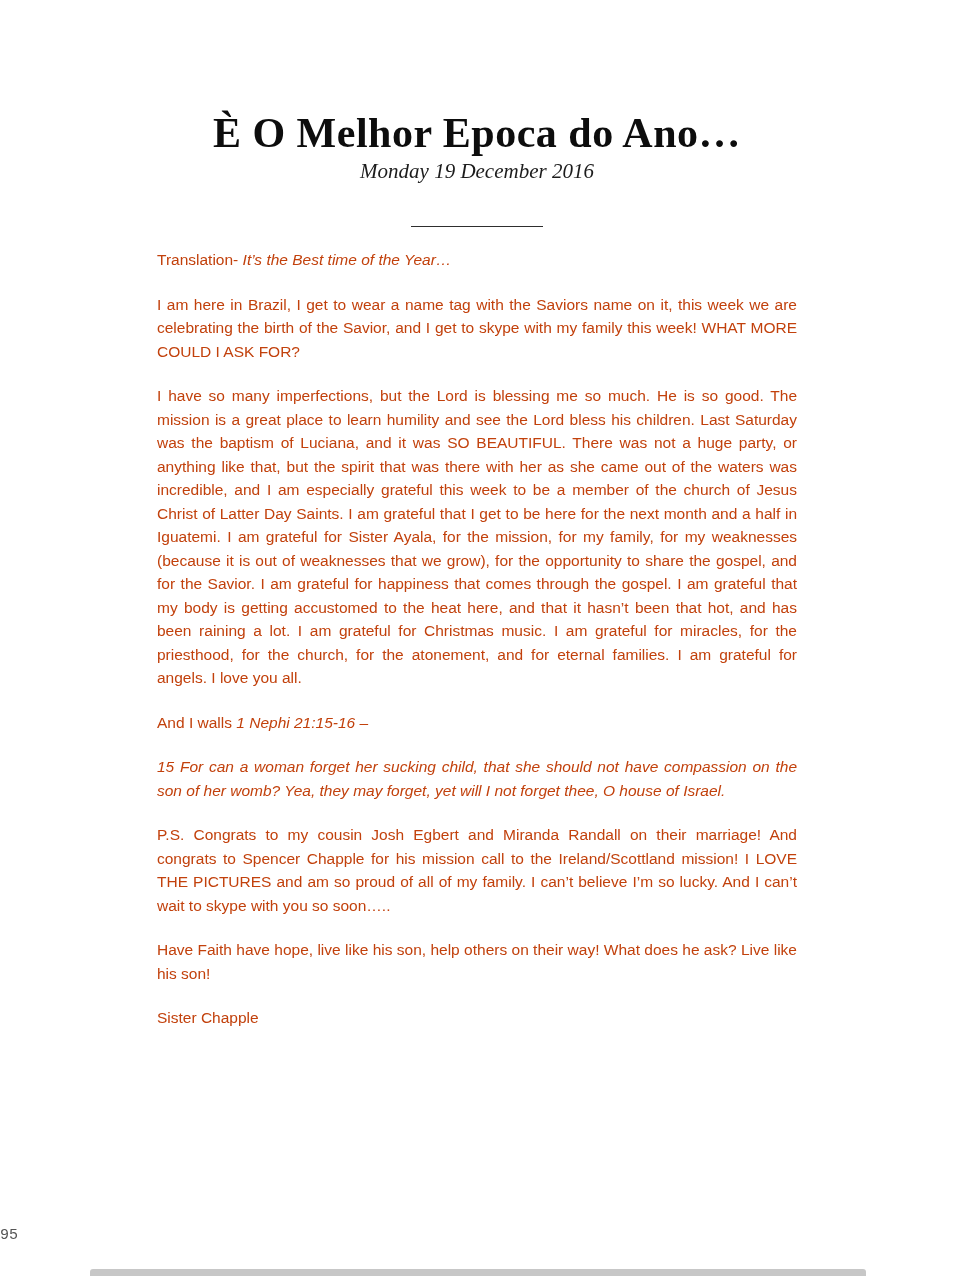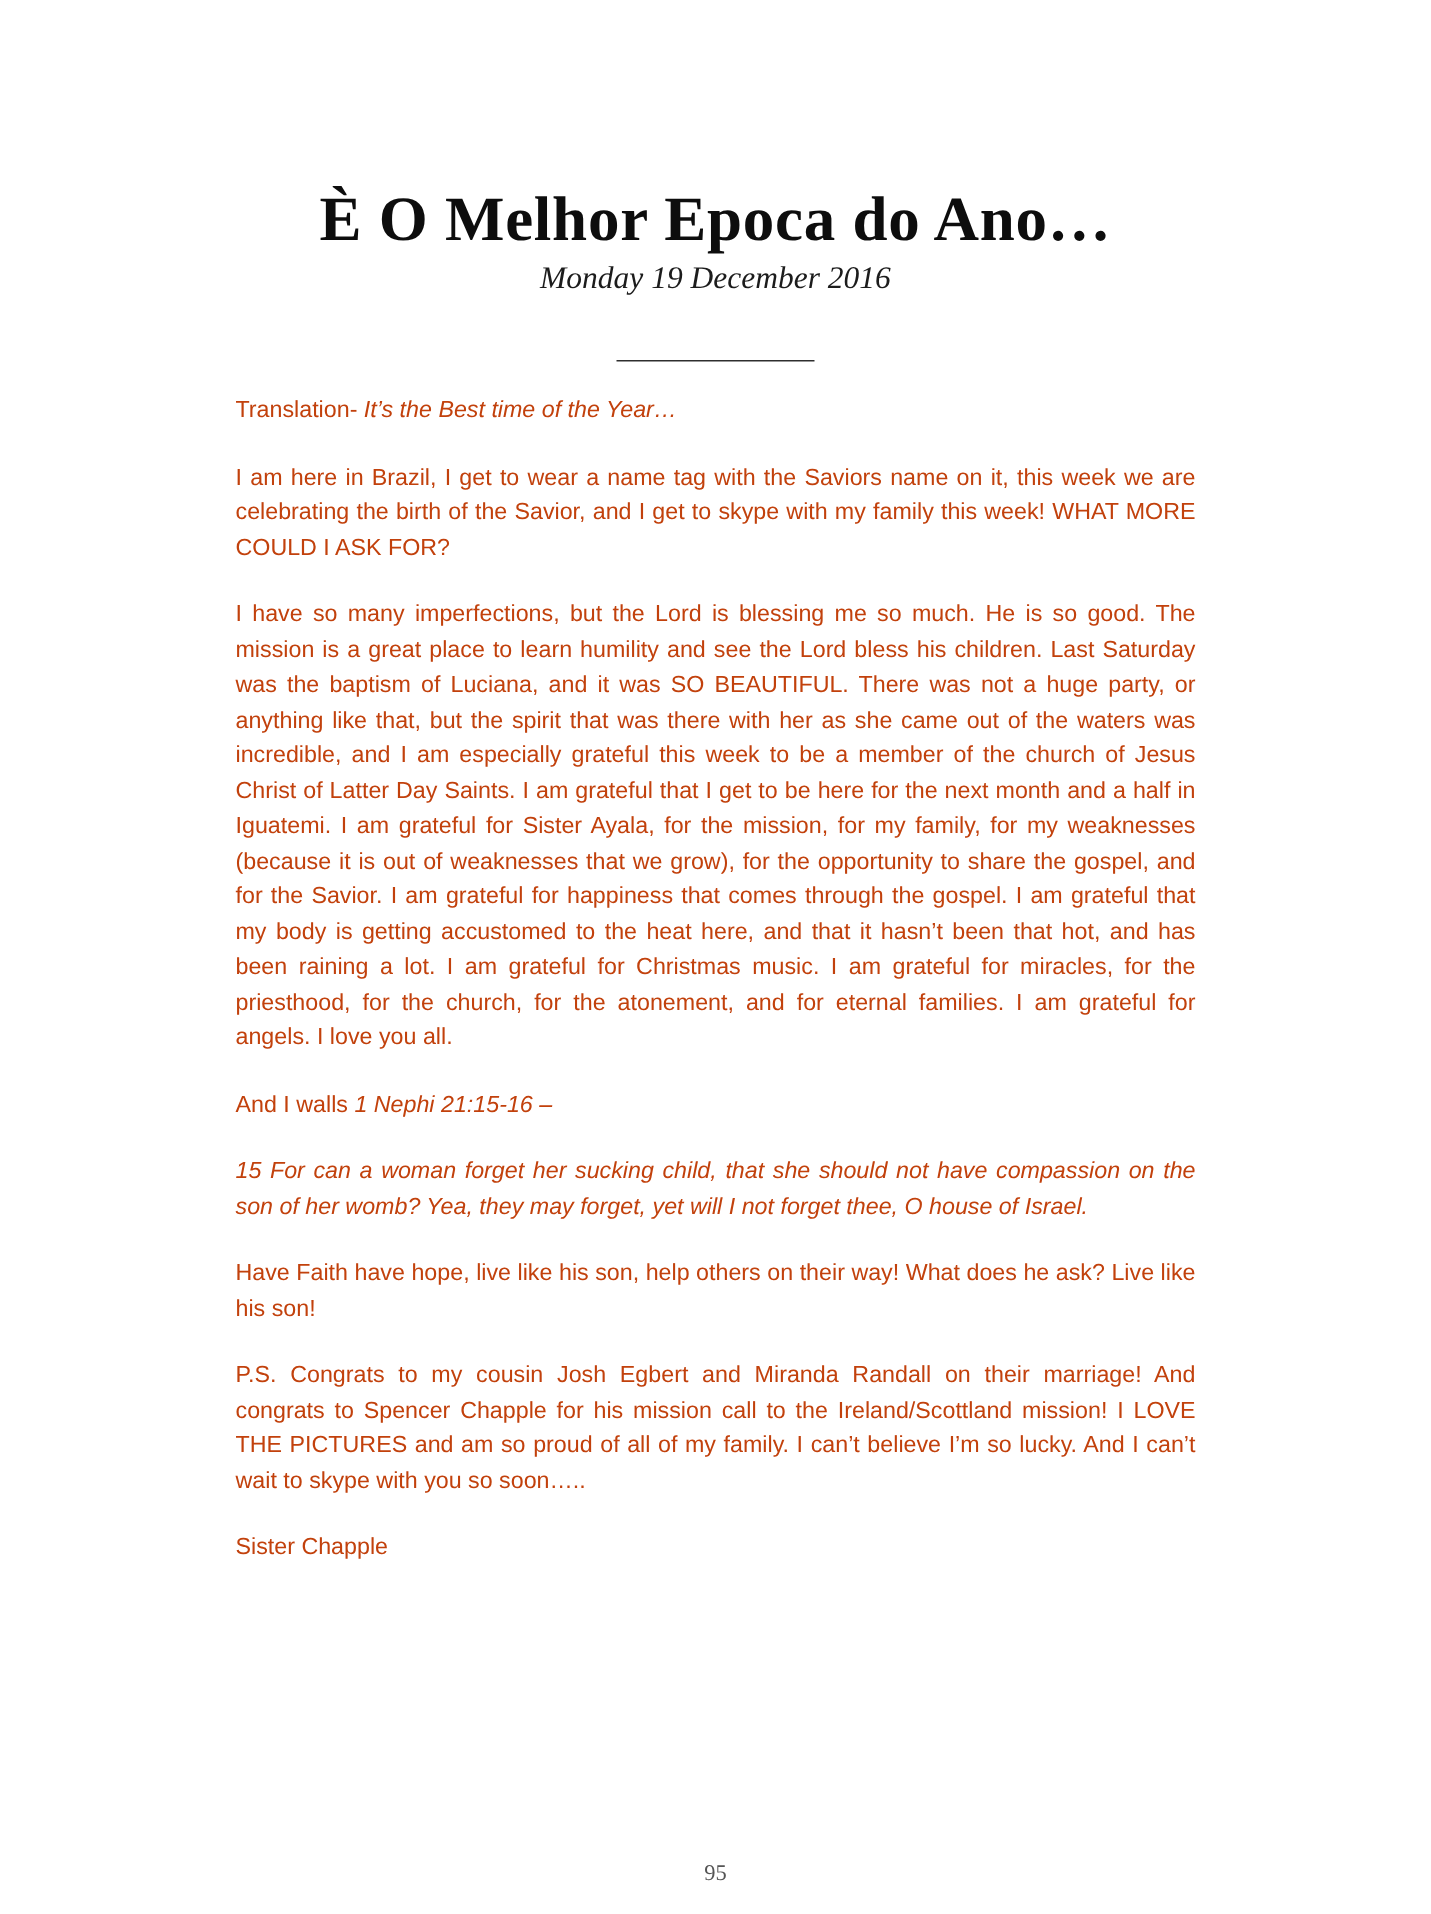--- a/index.html
+++ b/index.html
@@ -12,21 +12,21 @@
     overflow: hidden;
   }
   .page {
     position: relative;
     width: 954px;
     height: 1276px;
     background: #ffffff;
   }
   .content {
     width: 640px;
-    margin: 14px auto;
+    margin: 0 auto;
     padding-top: 110px;
   }
   .title {
     font-family: "Liberation Serif", serif;
     font-weight: 700;
     font-size: 42px;
     line-height: 1.1;
     text-align: center;
     color: #0d0d0d;
     letter-spacing: 0.5px;
@@ -55,22 +55,21 @@
     margin: 21px 0 0 0;
   }
   .italic {
     font-style: italic;
   }
   .page-number {
     position: absolute;
     left: 0;
     right: 0;
     bottom: 32px;
-    text-align: center;
-    font-family: Liberation Serif, serif;
+    font-family: Liberation Mono, monospace;
     font-size: 15px;
     color: #555555;
   }
   .bottom-edge {
     position: absolute;
     bottom: 0;
     left: 90px;
     width: 776px;
     height: 7px;
     background: #c7c7c7;
@@ -93,23 +92,23 @@
 
       <p>I am here in Brazil, I get to wear a name tag with the Saviors name on it, this week we are celebrating the birth of the Savior, and I get to skype with my family this week!  WHAT MORE COULD I ASK FOR?</p>
 
       <p>I have so many imperfections, but the Lord is blessing me so much. He is so good. The mission is a great place to learn humility and see the Lord bless his children.  Last Saturday was the baptism of Luciana, and it was SO BEAUTIFUL. There was not a huge party, or anything like that, but the spirit that was there with her as she came out of the waters was incredible, and I am especially grateful this week to be a member of the church of Jesus Christ of Latter Day Saints.  I am grateful that I get to be here for the next month and a half in Iguatemi. I am grateful for Sister Ayala, for the mission, for my family, for my weaknesses (because it is out of weaknesses that we grow), for the opportunity to share the gospel, and for the Savior. I am grateful for happiness that comes through the gospel. I am grateful that my body is getting accustomed to the heat here, and that it hasn’t been that hot, and has been raining a lot. I am grateful for Christmas music. I am grateful for miracles, for the priesthood, for the church, for the atonement, and for eternal families. I am grateful for angels. I love you all.</p>
 
       <p><span>And I walls </span><span class="italic">1 Nephi 21:15-16 –</span></p>
 
       <p class="italic">15 For can a woman forget her sucking child, that she should not have compassion on the son of her womb? Yea, they may forget, yet will I not forget thee, O house of Israel.</p>
 
 
+      <p>P.S. Congrats to my cousin Josh Egbert and Miranda Randall on their marriage! And congrats to Spencer Chapple for his mission call to the Ireland/Scottland mission! I LOVE THE PICTURES and am so proud of all of my family. I can’t believe I’m so lucky. And I can’t wait to skype with you so soon…..</p>
+
       <p>Have Faith have hope, live like his son, help others on their way! What does he ask? Live like his son!</p>
-
-      <p>P.S. Congrats to my cousin Josh Egbert and Miranda Randall on their marriage! And congrats to Spencer Chapple for his mission call to the Ireland/Scottland mission! I LOVE THE PICTURES and am so proud of all of my family. I can’t believe I’m so lucky. And I can’t wait to skype with you so soon…..</p>
 
       <p>Sister Chapple</p>
 
     </div>
   </div>
 
   <div class="page-number">95</div>
 
   <div class="bottom-edge"></div>
 </div>

